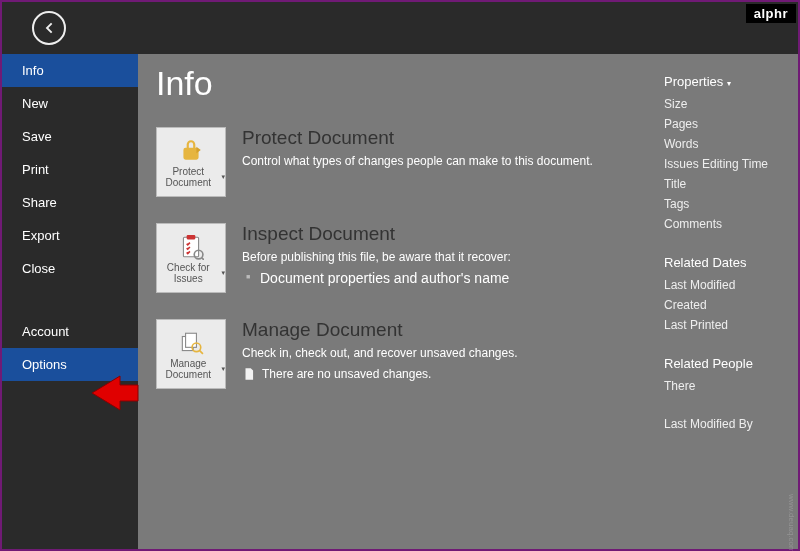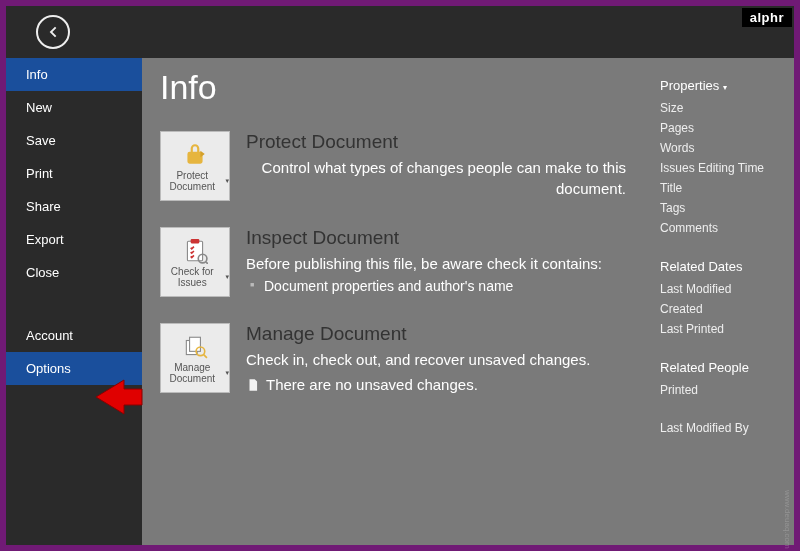--- a/index.html
+++ b/index.html
@@ -1,35 +1,35 @@
 <!DOCTYPE html>
 <html><head>
 <meta charset="utf-8">
 <style>
 * { margin: 0; padding: 0; box-sizing: border-box; font-family: "Segoe UI", Arial, sans-serif; }
 body { width: 800px; height: 551px; overflow: hidden; background: #fff; }
-.frame { position: relative; width: 800px; height: 551px; border: 6px solid #701a75; background: #7a7a7a; }
+.frame { position: relative; width: 800px; height: 551px; border: 2px solid #701a75; background: #7a7a7a; }
 .topbar { height: 52px; background: #2a2a2a; display: flex; align-items: center; padding-left: 30px; }
 .back-btn { width: 34px; height: 34px; border: 2px solid #eee; border-radius: 50%; display: flex; align-items: center; justify-content: center; cursor: pointer; }
 .back-btn svg { width: 16px; height: 16px; fill: #eee; }
 .content { display: flex; height: calc(100% - 52px); }
 .sidebar { width: 136px; background: #2a2a2a; display: flex; flex-direction: column; position: relative; }
 .nav-item { color: #fff; font-size: 13px; padding: 9px 20px; cursor: pointer; }
 .nav-item.active { background: #1a4f9c; }
 .sep { height: 30px; }
 .main { flex: 1; background: #7a7a7a; padding: 10px 18px 0 18px; color: #fff; overflow: hidden; position: relative; }
 .page-title { font-size: 34px; font-weight: 300; color: #fff; margin-bottom: 24px; }
 .row { display: flex; margin-bottom: 26px; }
 .tile { width: 70px; height: 70px; background: #ebebeb; border: 1px solid #bbb; display: flex; flex-direction: column; align-items: center; justify-content: center; cursor: pointer; flex-shrink: 0; }
 .tile-icon { height: 30px; display: flex; align-items: center; justify-content: center; }
 .tile-label { font-size: 10px; color: #555; text-align: center; line-height: 1.1; display: flex; align-items: center; gap: 2px; }
 .tile-label .caret { font-size: 7px; color: #555; }
 .section-body { margin-left: 16px; max-width: 380px; }
 .sec-title { font-size: 19px; font-weight: 400; color: #333; margin-bottom: 4px; }
-.sec-desc { font-size: 15px; color: #fff; line-height: 1.4; text-align: right; }
+.sec-desc { font-size: 12px; color: #fff; line-height: 1.4; text-align: right; }
 .sub-list { margin-top: 4px; }
 .sub-item { font-size: 14px; color: #fff; padding-left: 18px; position: relative; }
 .sub-item::before { content: "■"; position: absolute; left: 4px; font-size: 7px; color: #bbb; top: 3px; }
 .with-icon { display: flex; align-items: center; gap: 6px; margin-top: 4px; }
 .with-icon svg { width: 14px; height: 14px; fill: #fff; }
 .props { position: absolute; right: 14px; top: 20px; width: 120px; color: #fff; }
 .props-head { font-size: 13px; margin-bottom: 8px; }
 .props-item { font-size: 12px; margin-bottom: 6px; color: #eee; }
 .props-group { margin-top: 24px; }
 .alphr { position: absolute; top: 2px; right: 2px; background: #000; color: #fff; font-size: 13px; font-weight: bold; padding: 2px 8px; letter-spacing: .5px; }
@@ -99,21 +99,21 @@
                 <line x1="22" y1="22" x2="24" y2="24" stroke="#888" stroke-width="1.5"></line>
               </svg>
           </div>
           <div class="tile-label">
               <span>Check for Issues</span>
               <span class="caret">▾</span>
             </div>
         </div>
         <div class="section-body">
           <div class="sec-title">Inspect Document</div>
-          <div class="sec-desc">Before publishing this file, be aware check it contains:</div>
+          <div class="sec-desc">Before publishing this file, be aware that it recover:</div>
           <div class="sub-list">
             <div class="sub-item">Document properties and author's name</div>
           </div>
         </div>
       </div>
 
       <div class="row">
         <div class="tile">
           <div class="tile-icon">
             <svg width="26" height="26" viewBox="0 0 24 24">
@@ -152,21 +152,21 @@
 
         <div class="props-group">
           <div class="props-head">Related Dates</div>
           <div class="props-item">Last Modified</div>
           <div class="props-item">Created</div>
           <div class="props-item">Last Printed</div>
         </div>
 
         <div class="props-group">
           <div class="props-head">Related People</div>
-          <div class="props-item">Printed</div>
+          <div class="props-item">There</div>
         </div>
 
         <div class="props-group">
           <div class="props-item">Last Modified By</div>
         </div>
       </div>
 
     </div>
   </div>
 

